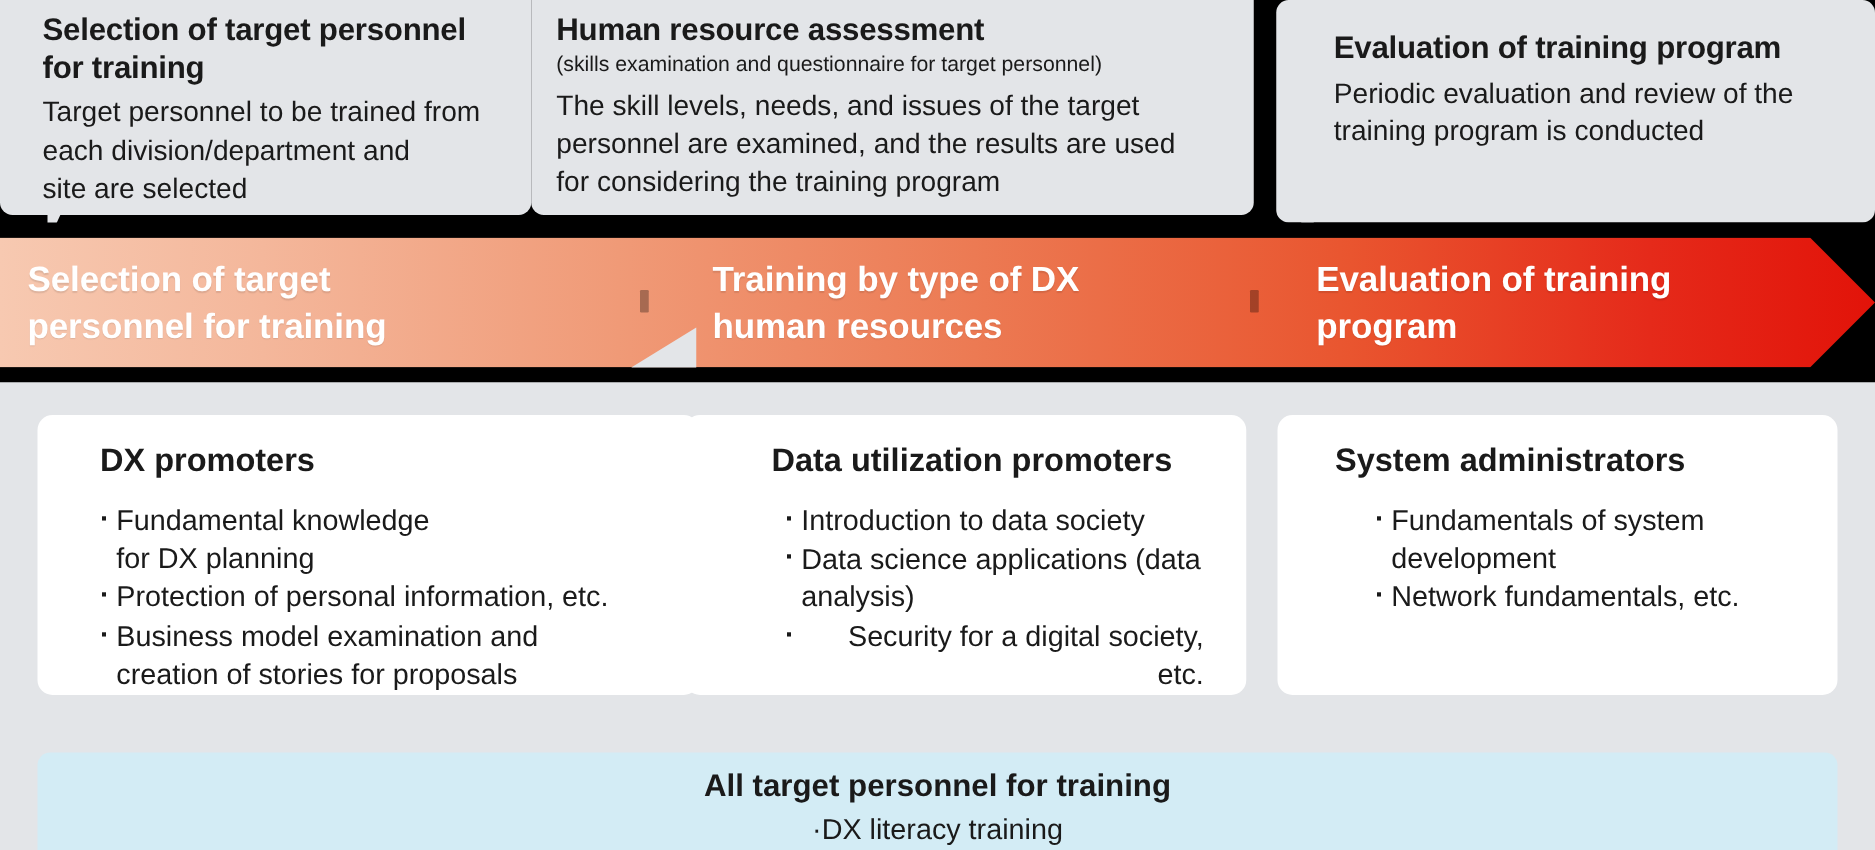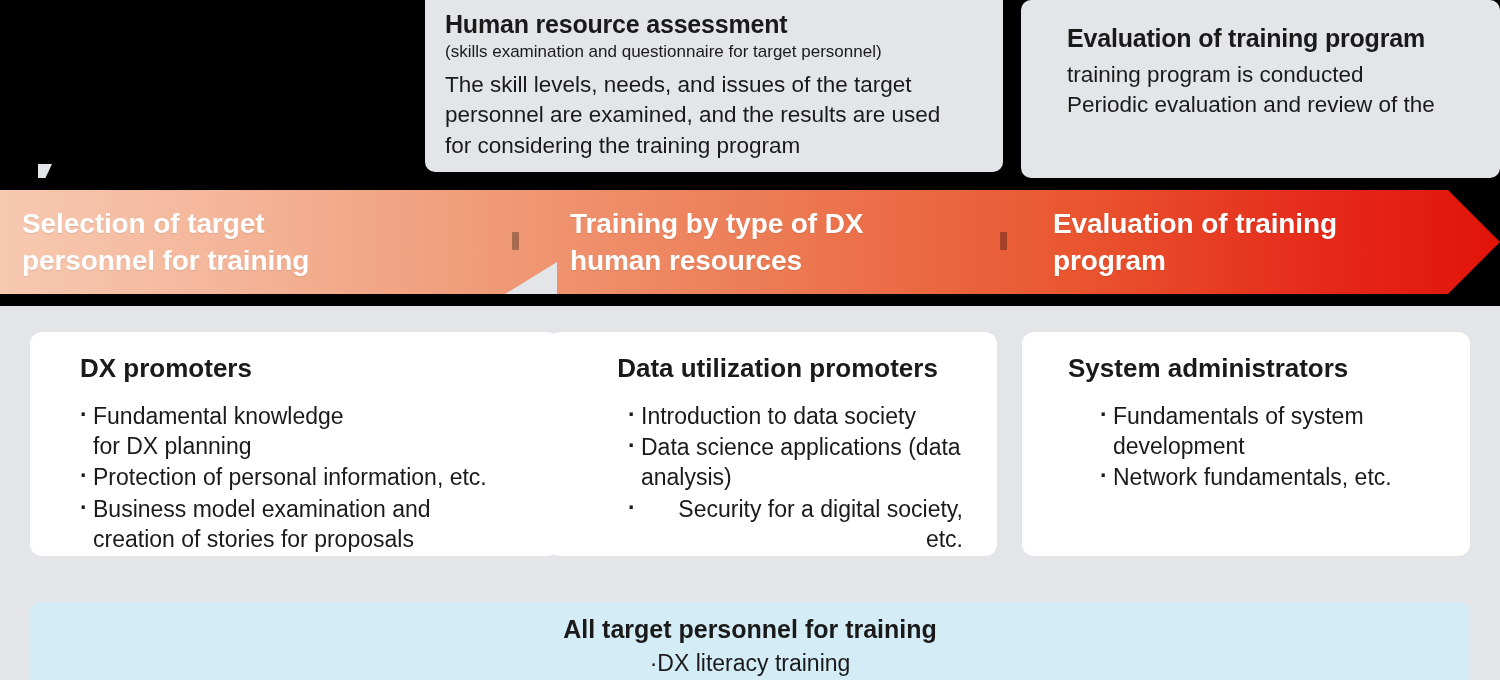--- a/index.html
+++ b/index.html
@@ -212,36 +212,45 @@
     margin: 0;
   }
 </style>
 </head>
 <body>
 
 <div id="stage">
 
   <div class="callouts">
 
+    <div class="callout c1">
+      <div class="co-title" style="white-space: pre-line;">Selection of target personnel
+for training</div>
+      <div class="co-body">
+        <span class="ln">Target personnel to be trained from</span>
+        <span class="ln">each division/department and</span>
+        <span class="ln">site are selected</span>
+      </div>
+    </div>
 
     <div class="callout c2">
       <div class="co-title" style="white-space: pre-line;">Human resource assessment</div>
       <div class="co-sub">(skills examination and questionnaire for target personnel)</div>
       <div class="co-body">
         <span class="ln">The skill levels, needs, and issues of the target</span>
         <span class="ln">personnel are examined, and the results are used</span>
         <span class="ln">for considering the training program</span>
       </div>
     </div>
 
     <div class="callout c3">
       <div class="co-title" style="white-space: pre-line;">Evaluation of training program</div>
       <div class="co-body">
+        <span class="ln">Periodic evaluation and review of the</span>
         <span class="ln">training program is conducted</span>
-        <span class="ln">Periodic evaluation and review of the</span>
       </div>
     </div>
   </div>
 
   <div class="tail t1"></div>
   <div class="tail t3"></div>
 
   <div class="band-wrap">
     <div class="arrow">
       <div class="seg-notch n1"></div>

